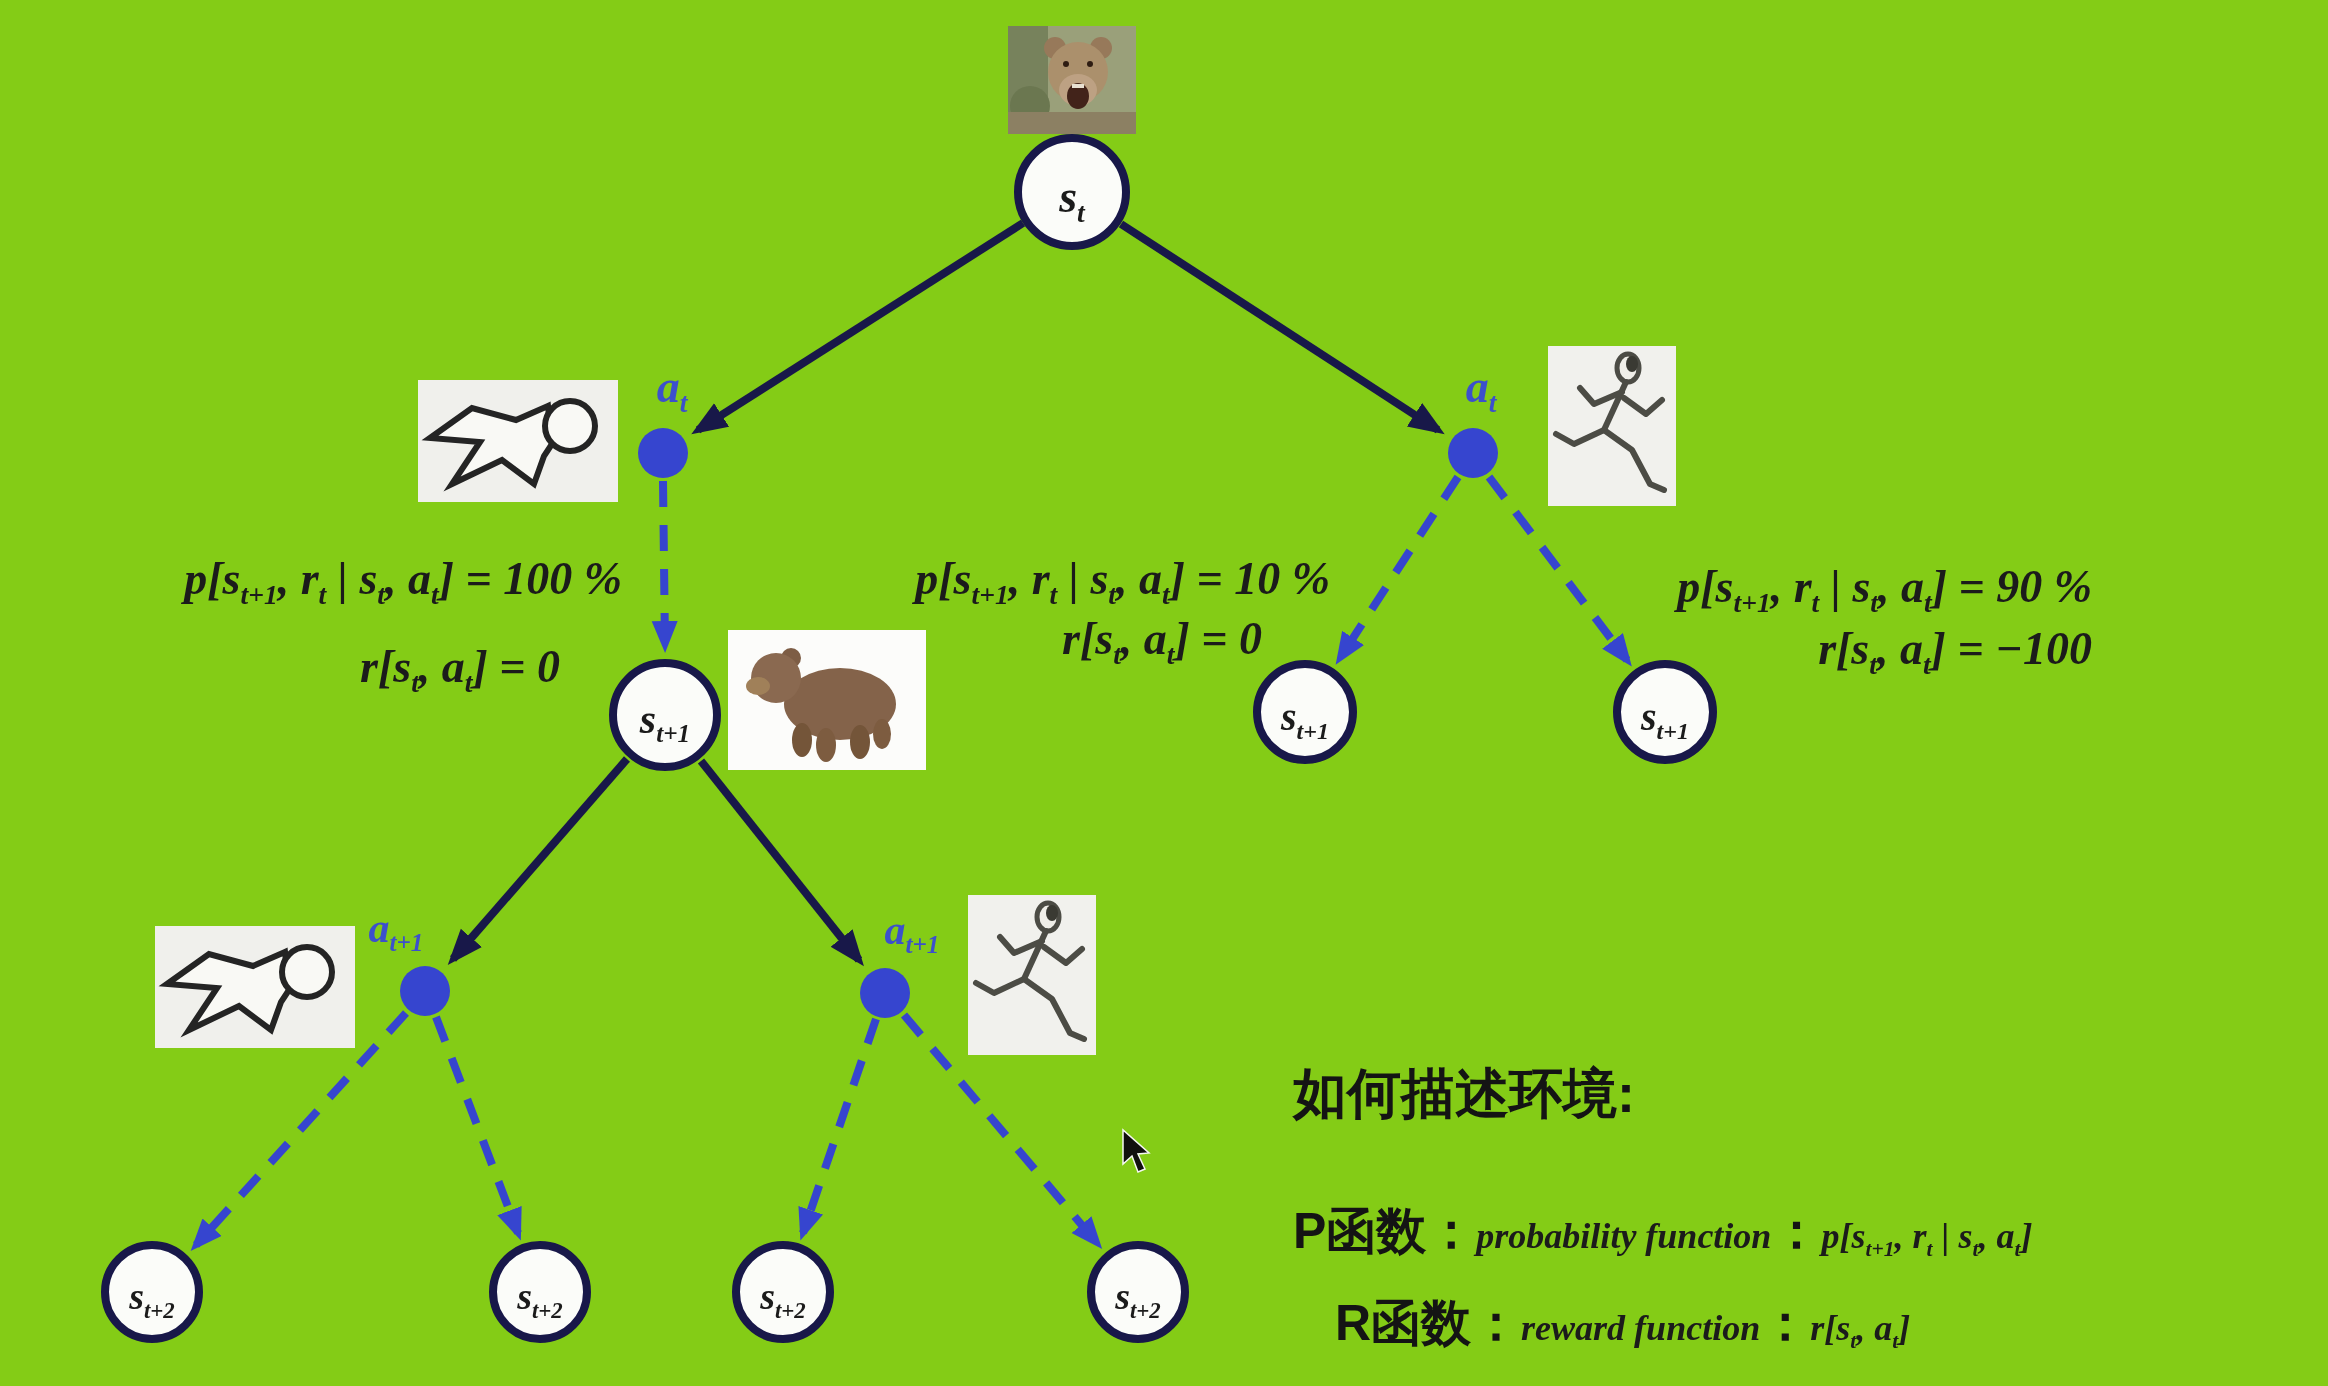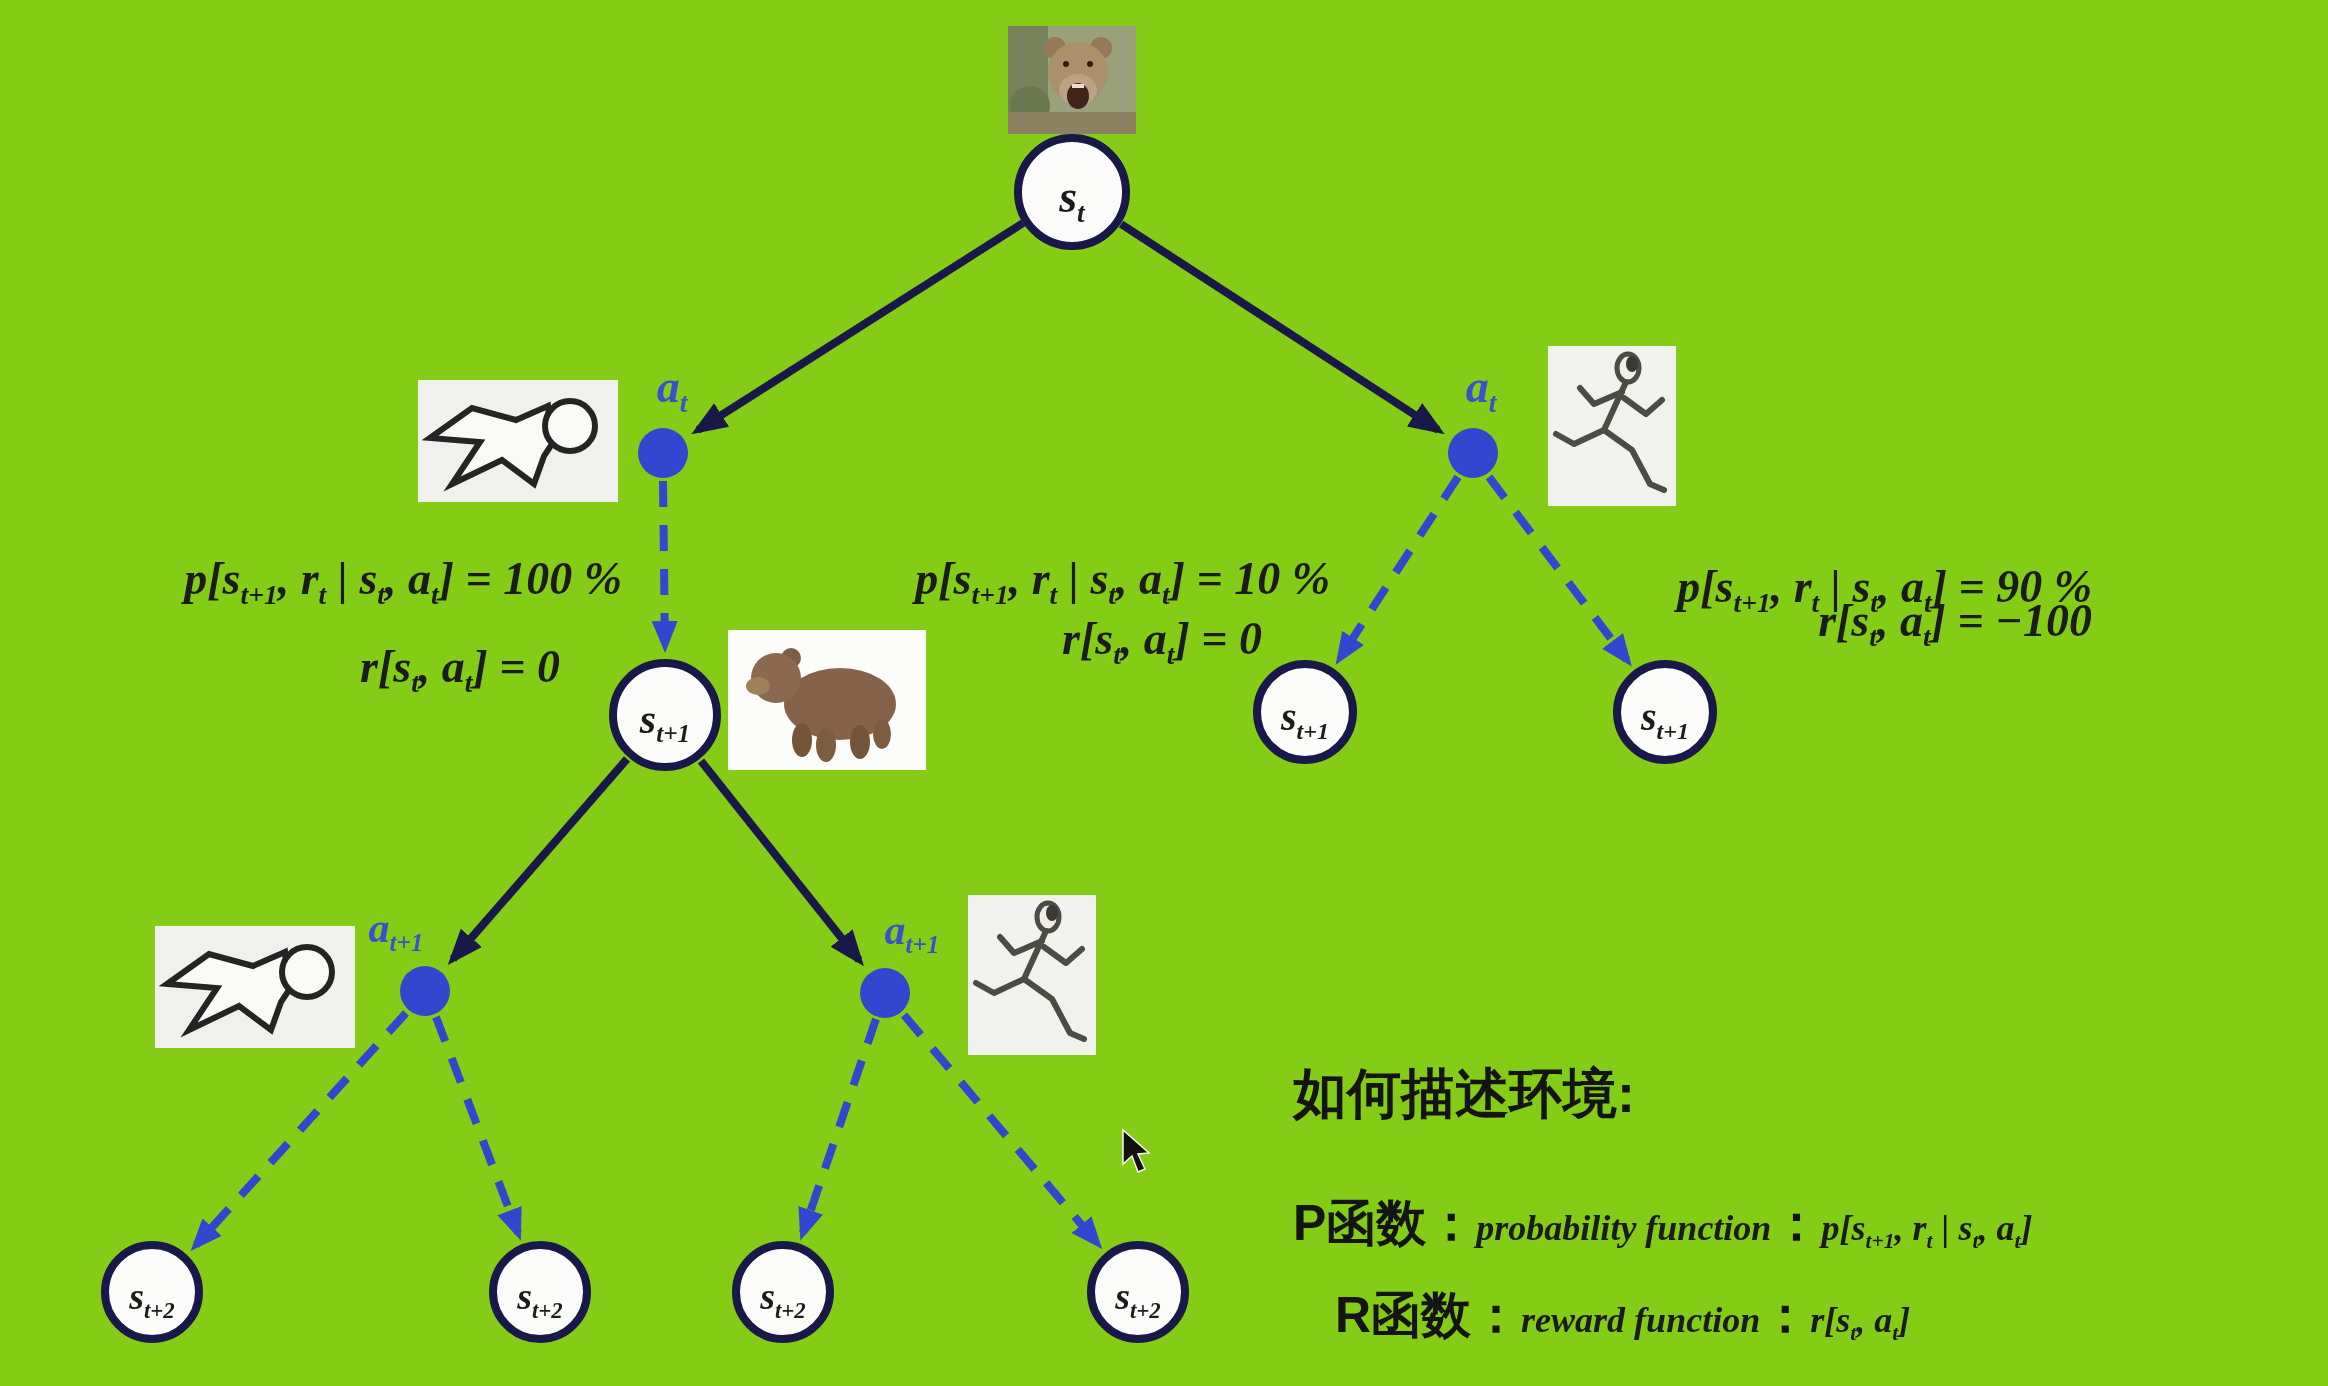--- a/index.html
+++ b/index.html
@@ -7,21 +7,21 @@
          font-family:"Liberation Sans",sans-serif;}
   .abs{position:absolute;}
   svg.edges{position:absolute;left:0;top:0;}
   .fm{font-family:"Liberation Serif",serif;font-style:italic;font-weight:600;color:#1b1b1b;white-space:nowrap;}
   .fm sub{font-size:0.6em;line-height:0;}
   .node-label{transform:translate(-50%,-50%);text-align:center;}
   .a-label{color:#3c50cc;transform:translate(-50%,-50%);}
   .prob{font-size:46px;text-align:left;}
   .cjk{font-family:"Liberation Sans",sans-serif;font-style:normal;font-weight:700;color:#141414;white-space:nowrap;}
   .legend-line{display:flex;align-items:baseline;white-space:nowrap;}
-  .legend-line .cjk{font-size:50px;}
+  .legend-line .cjk{font-size:50px;margin-top:8px;}
   .legend-line .fm{font-size:36px;}
   .icon{display:block;}
 </style>
 </head>
 <body>
 
 <div class="stage">
 
   <svg class="edges" width="2328" height="1386" viewBox="0 0 2328 1386">
     <defs>
@@ -73,21 +73,21 @@
   <div class="abs fm a-label" style="left:672px;top:386px;font-size:46px;">a<sub>t</sub></div>
   <div class="abs fm a-label" style="left:1481px;top:386px;font-size:46px;">a<sub>t</sub></div>
   <div class="abs fm a-label" style="left:396px;top:928px;font-size:42px;">a<sub>t+1</sub></div>
   <div class="abs fm a-label" style="left:912px;top:930px;font-size:42px;">a<sub>t+1</sub></div>
 
   <div class="abs fm prob" style="right:1706px;top:552px;">p[s<sub>t+1</sub>, r<sub>t</sub> | s<sub>t</sub>, a<sub>t</sub>] = 100 %</div>
   <div class="abs fm prob" style="right:1768px;top:640px;">r[s<sub>t</sub>, a<sub>t</sub>] = 0</div>
   <div class="abs fm prob" style="right:998px;top:552px;">p[s<sub>t+1</sub>, r<sub>t</sub> | s<sub>t</sub>, a<sub>t</sub>] = 10 %</div>
   <div class="abs fm prob" style="right:1066px;top:612px;">r[s<sub>t</sub>, a<sub>t</sub>] = 0</div>
   <div class="abs fm prob" style="right:236px;top:560px;">p[s<sub>t+1</sub>, r<sub>t</sub> | s<sub>t</sub>, a<sub>t</sub>] = 90 %</div>
-  <div class="abs fm prob" style="right:236px;top:594px;">r[s<sub>t</sub>, a<sub>t</sub>] = −100</div>
+  <div class="abs fm prob" style="right:236px;top:622px;">r[s<sub>t</sub>, a<sub>t</sub>] = −100</div>
 
   <div class="abs cjk" style="left:1293px;top:1058px;font-size:54px;">如何描述环境:</div>
   <div class="abs legend-line" style="left:1293px;top:1190px;">
     <span class="cjk">P函数：</span>
     <span class="fm">probability function</span>
     <span class="cjk">：</span>
     <span class="fm">p[s<sub>t+1</sub>, r<sub>t</sub> | s<sub>t</sub>, a<sub>t</sub>]</span>
   </div>
   <div class="abs legend-line" style="left:1335px;top:1282px;">
     <span class="cjk">R函数：</span>

